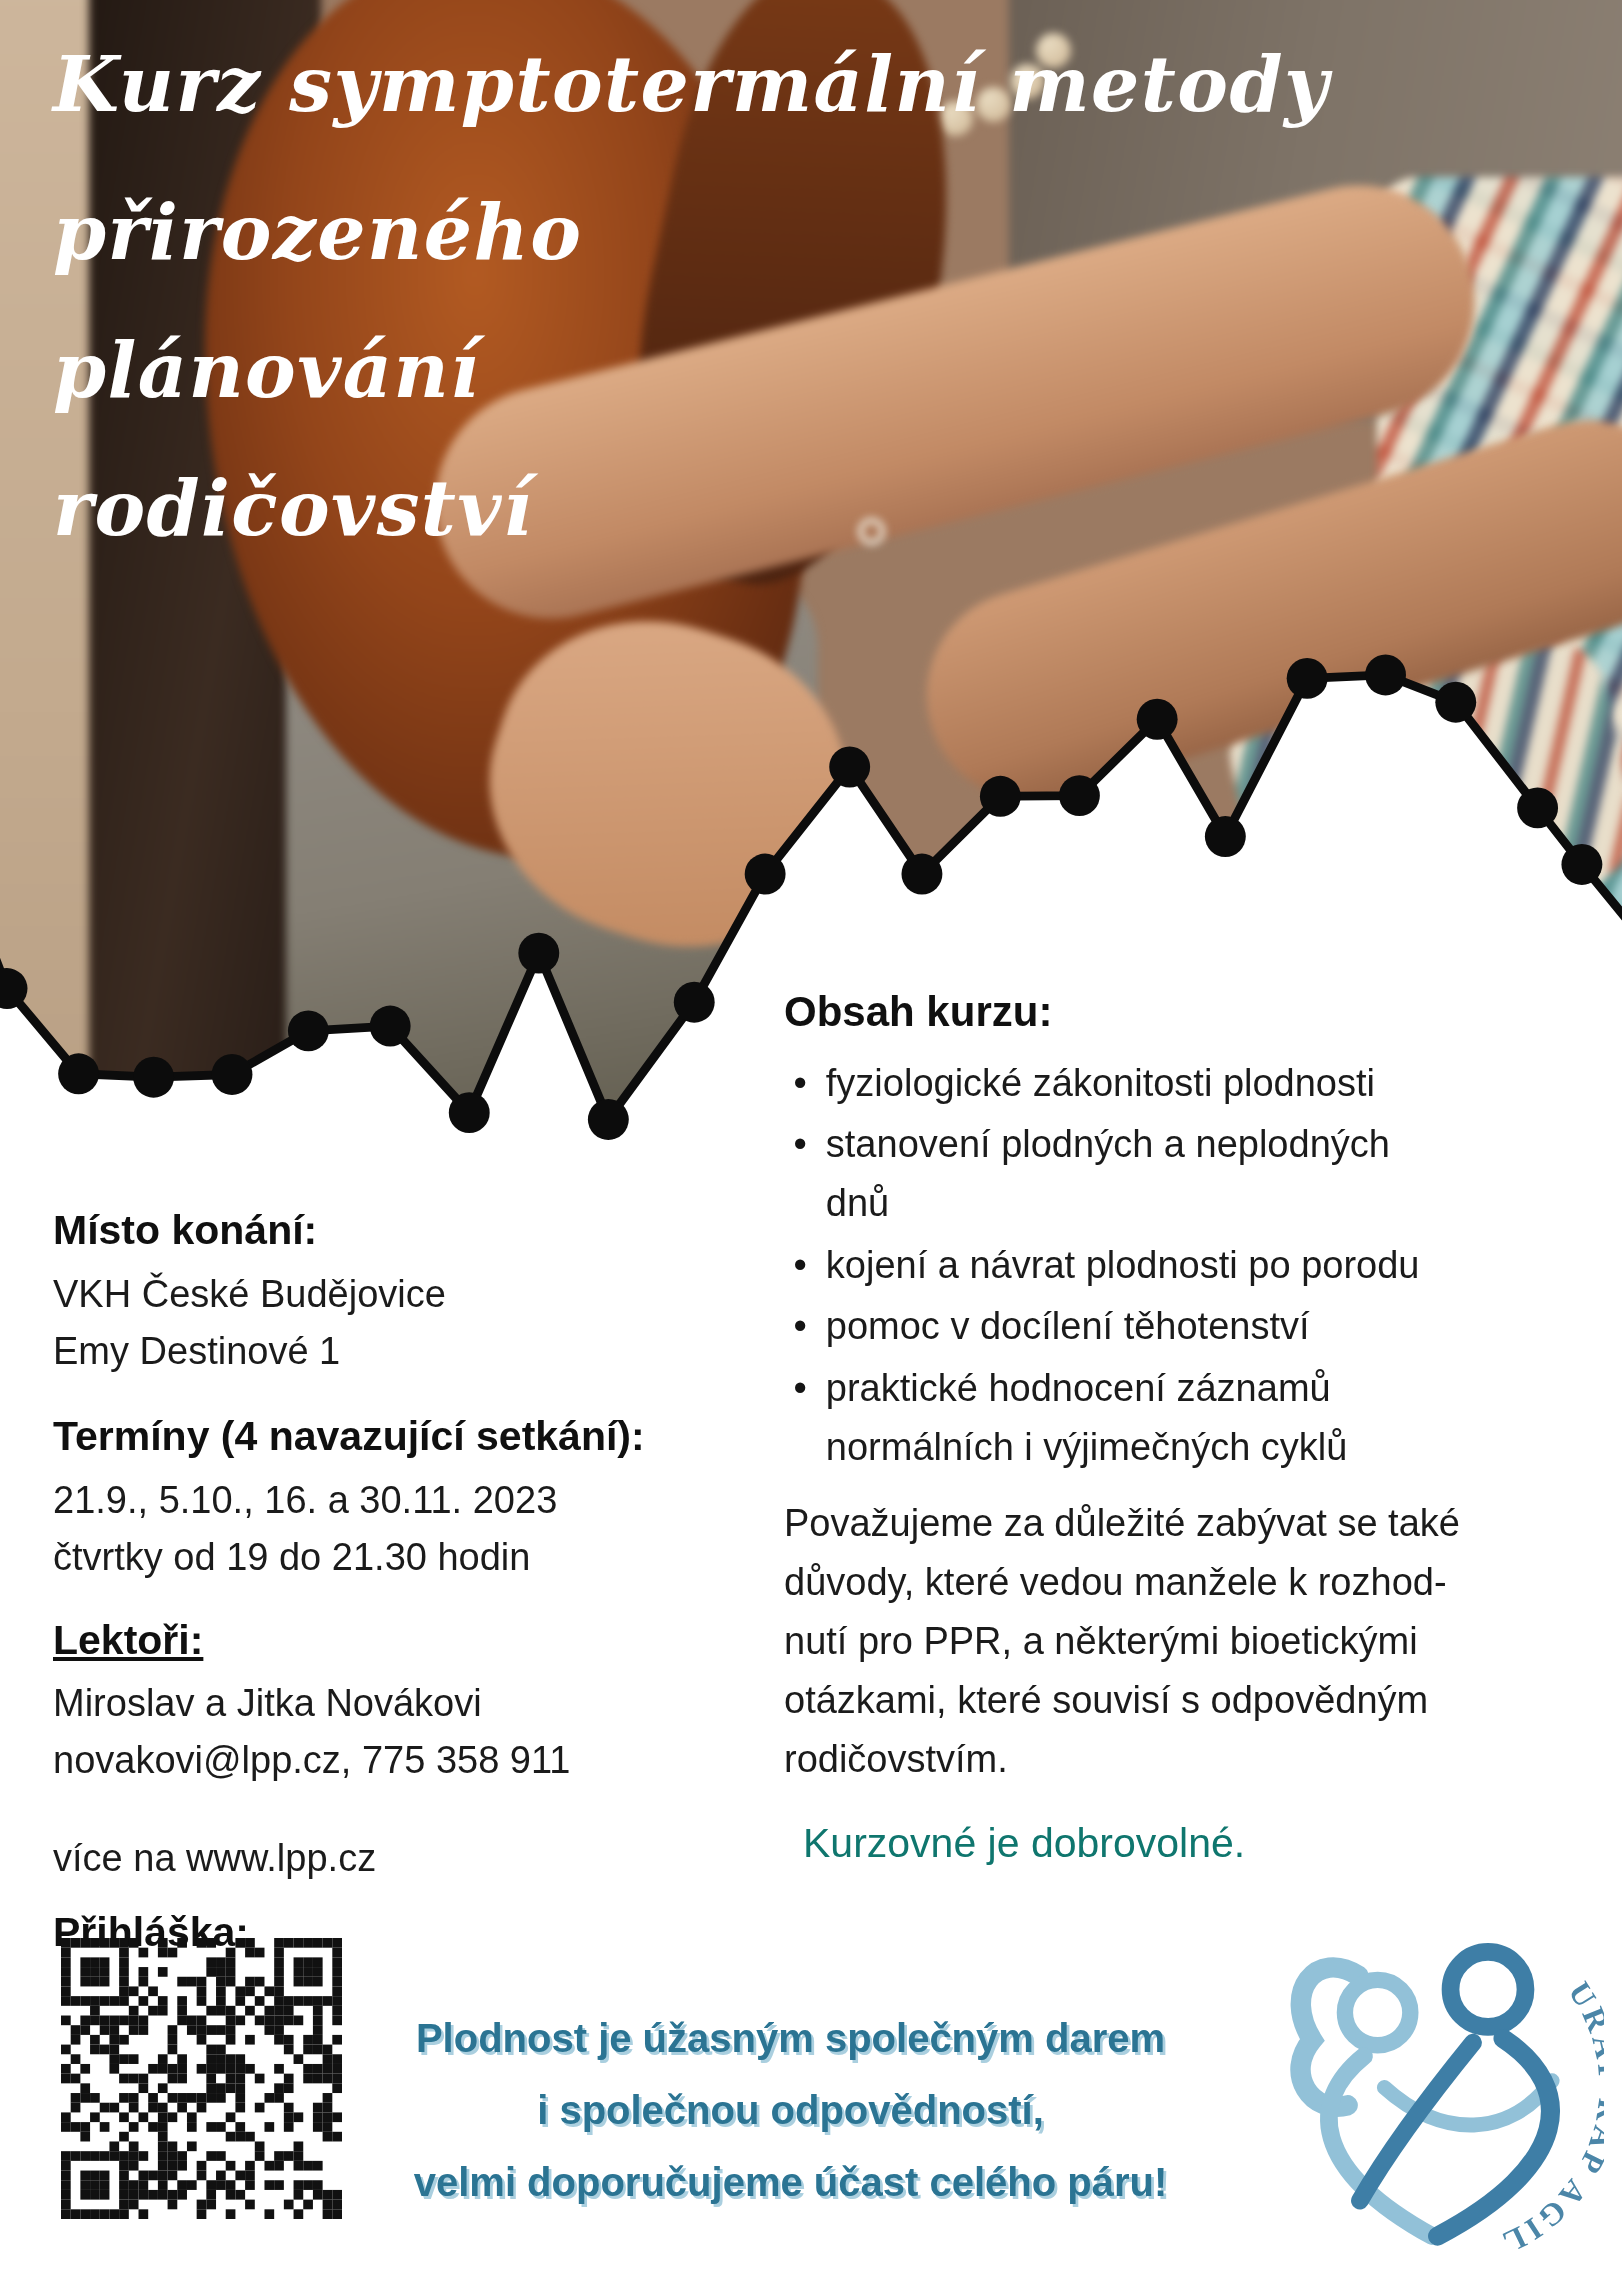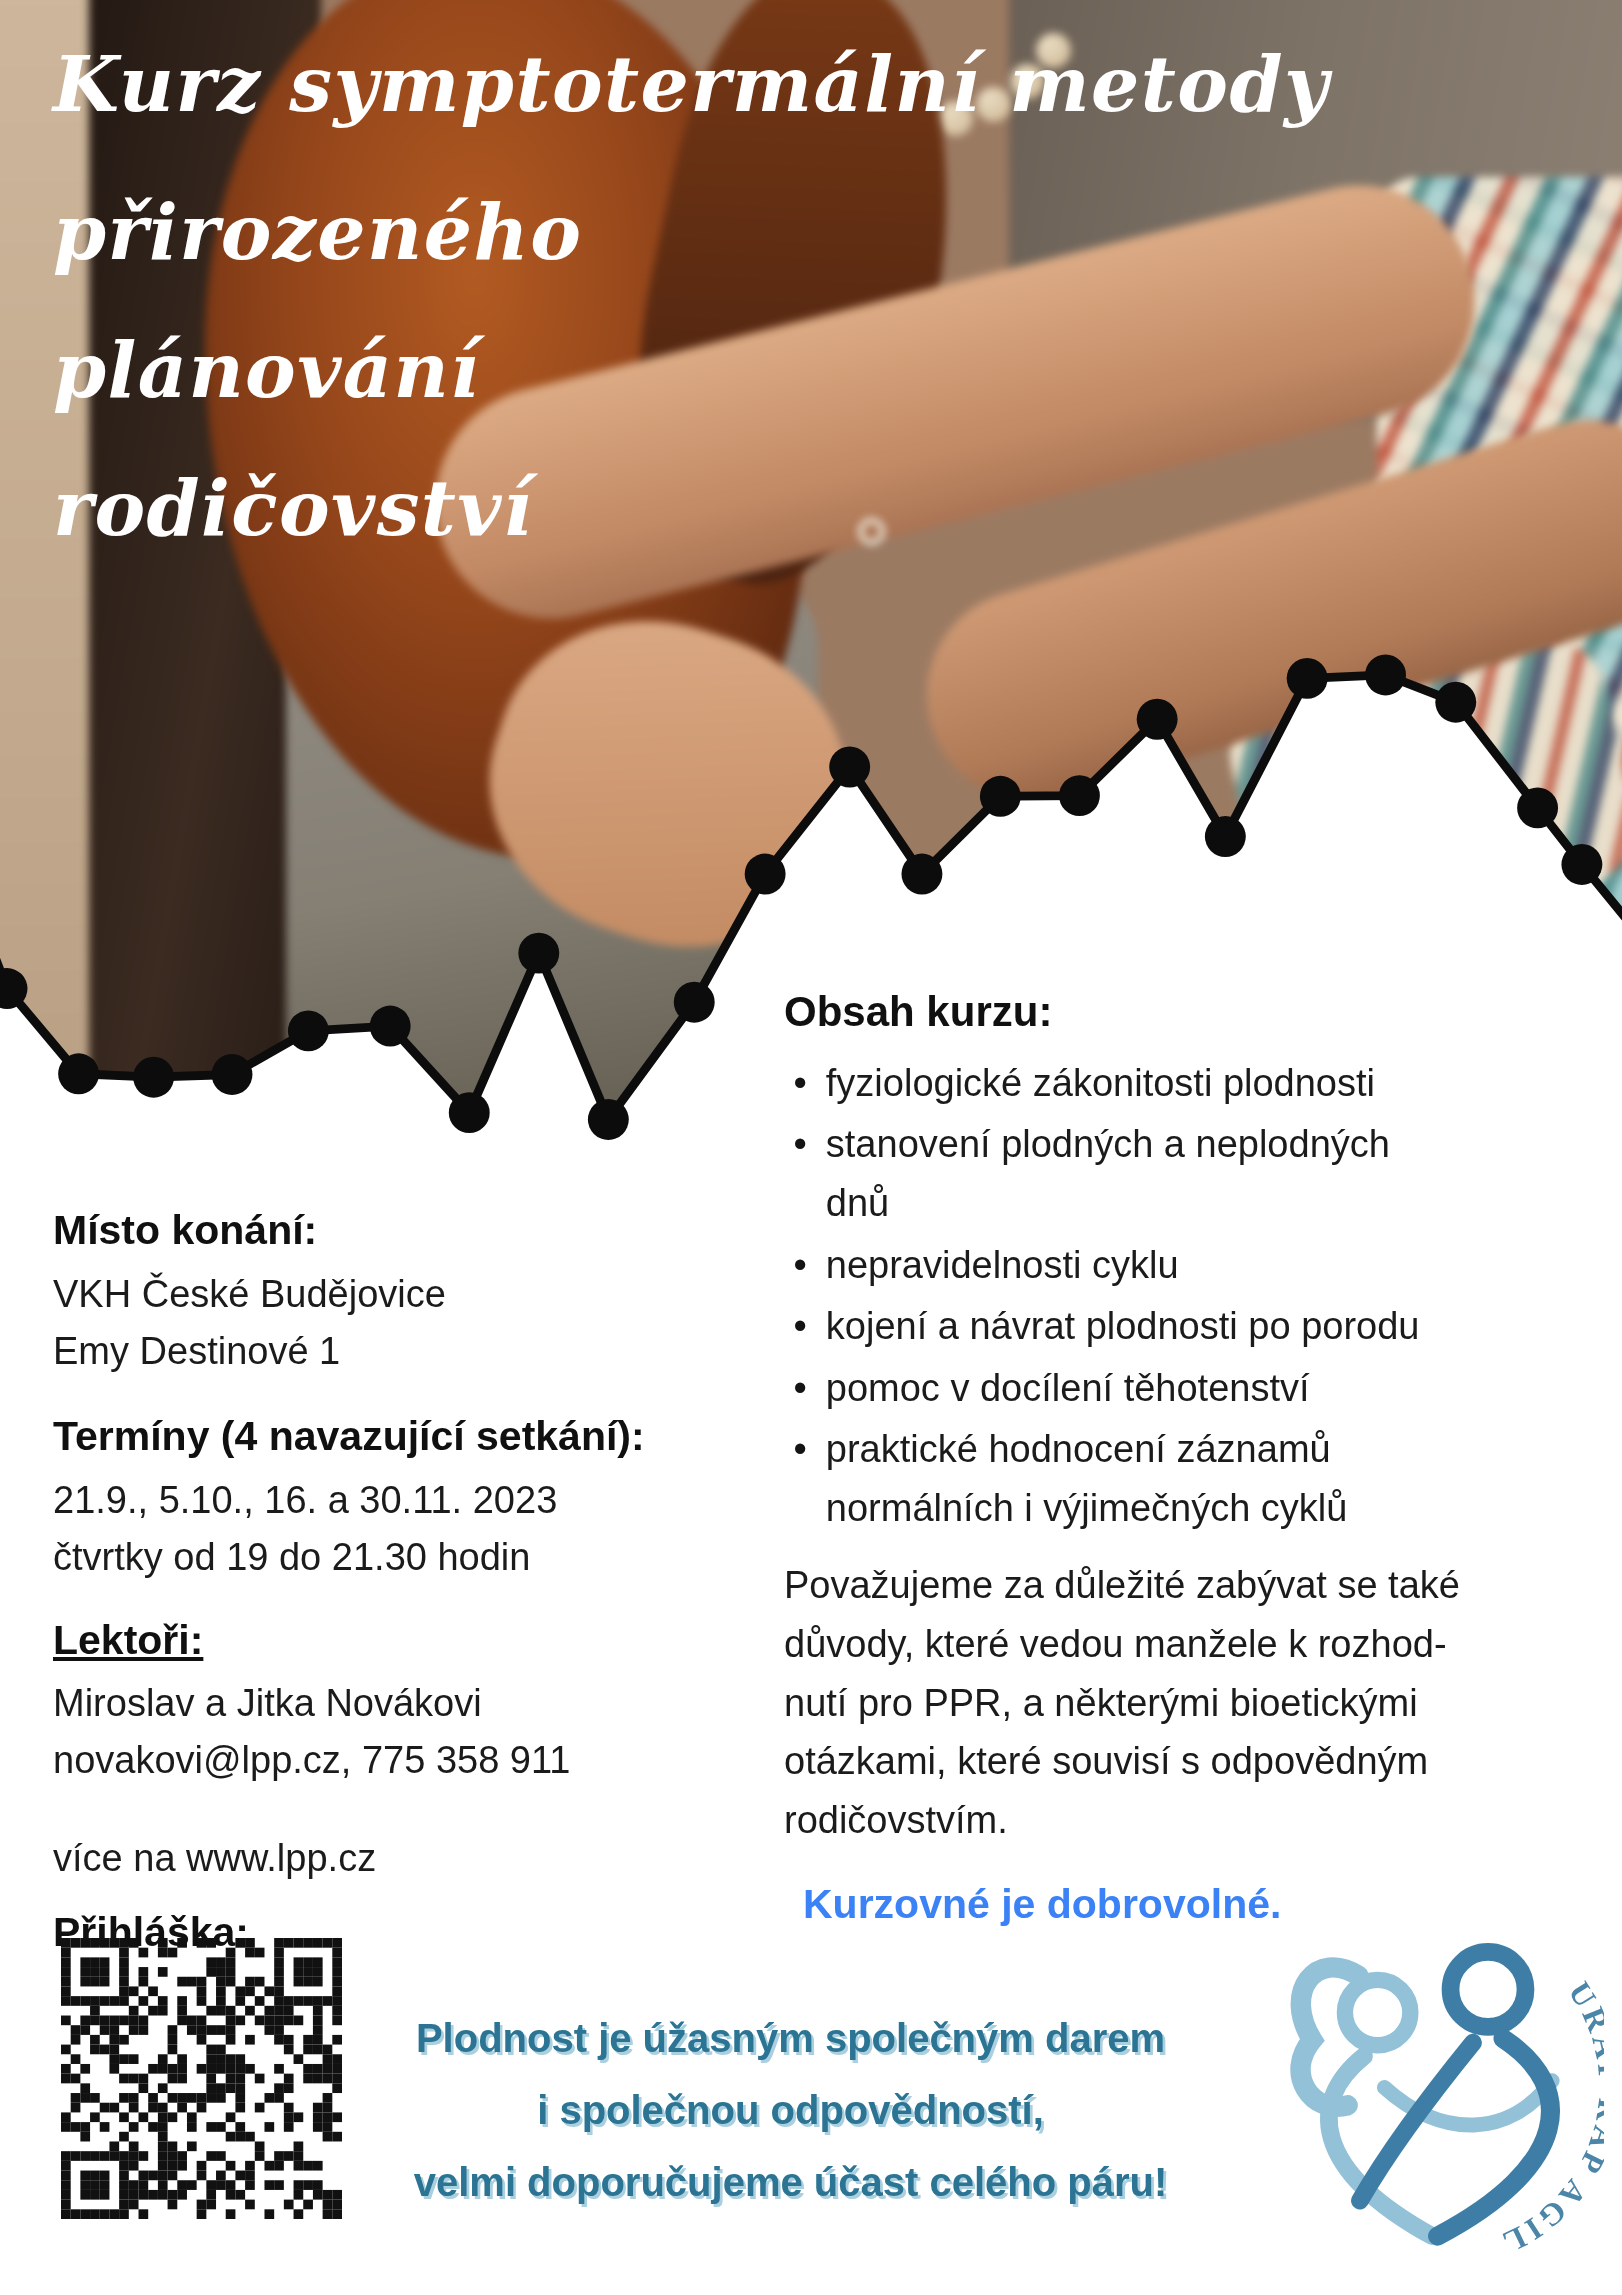--- a/index.html
+++ b/index.html
@@ -52,21 +52,21 @@
   .ln { font-size:38px; color:#1b1b1b; line-height:1.5; }
   .left-col .ln.first { margin-top:9.5px; }
   .gap1 { margin-top:31px; } .gap2 { margin-top:29px;text-decoration:underline; } .gap3 { margin-top:41px; } .gap4 { margin-top:20px; }
 
   .bullets { margin-top:15px; }
   .bullet-item { display:flex; margin:0 0 2.7px 9.5px; }
   .bullet-item::before { content:"•"; font-size:38px; line-height:1.55; margin-right:19px; color:#141414; }
   .bullet-text { font-size:38px; line-height:1.55; color:#1b1b1b; }
   .para { margin-top:17.7px; }
   .para div { font-size:38px; line-height:1.55; color:#1b1b1b; }
-  .fee { margin-top:31px; margin-left:19px; font-size:41px; font-weight:bold; color:#3b82f6; }
+  .fee { margin-top:31px; margin-left:19px; font-size:41px; font-weight:normal; color:#0f766e; }
 
   
   #qr-slot { position:absolute; left:61px; top:1938px; width:281px; height:281px; }
 
   
   .slogan { position:absolute; left:320px; top:2002px; width:941px; text-align:center;
             font-size:40px; font-weight:bold; color:#2b7493; line-height:1.8;
             text-shadow:2.7px 2.7px 0 #aacfdf; }
 
   
@@ -157,25 +157,20 @@
     <div class="bullets" id="bullets">
         <div class="bullet-item">
           <div class="bullet-text">
             <div>fyziologické zákonitosti plodnosti</div>
           </div>
         </div>
         <div class="bullet-item">
           <div class="bullet-text">
             <div>stanovení plodných a neplodných</div>
             <div>dnů</div>
-          </div>
-        </div>
-        <div class="bullet-item">
-          <div class="bullet-text">
-            <div>nepravidelnosti cyklu</div>
           </div>
         </div>
         <div class="bullet-item">
           <div class="bullet-text">
             <div>kojení a návrat plodnosti po porodu</div>
           </div>
         </div>
         <div class="bullet-item">
           <div class="bullet-text">
             <div>pomoc v docílení těhotenství</div>

